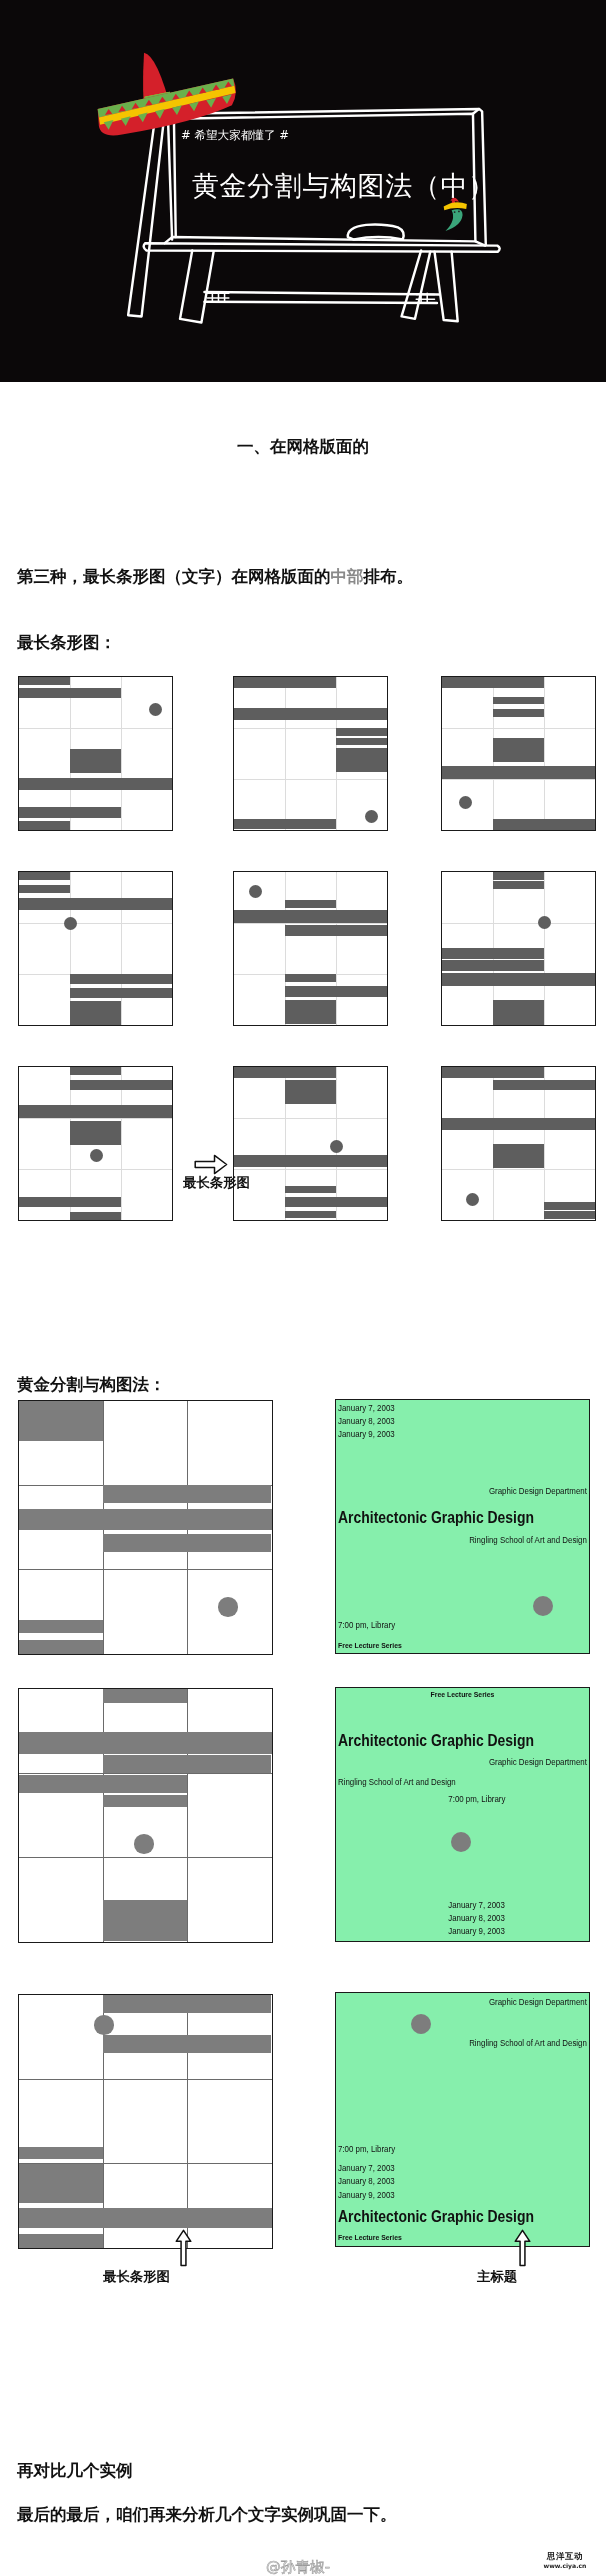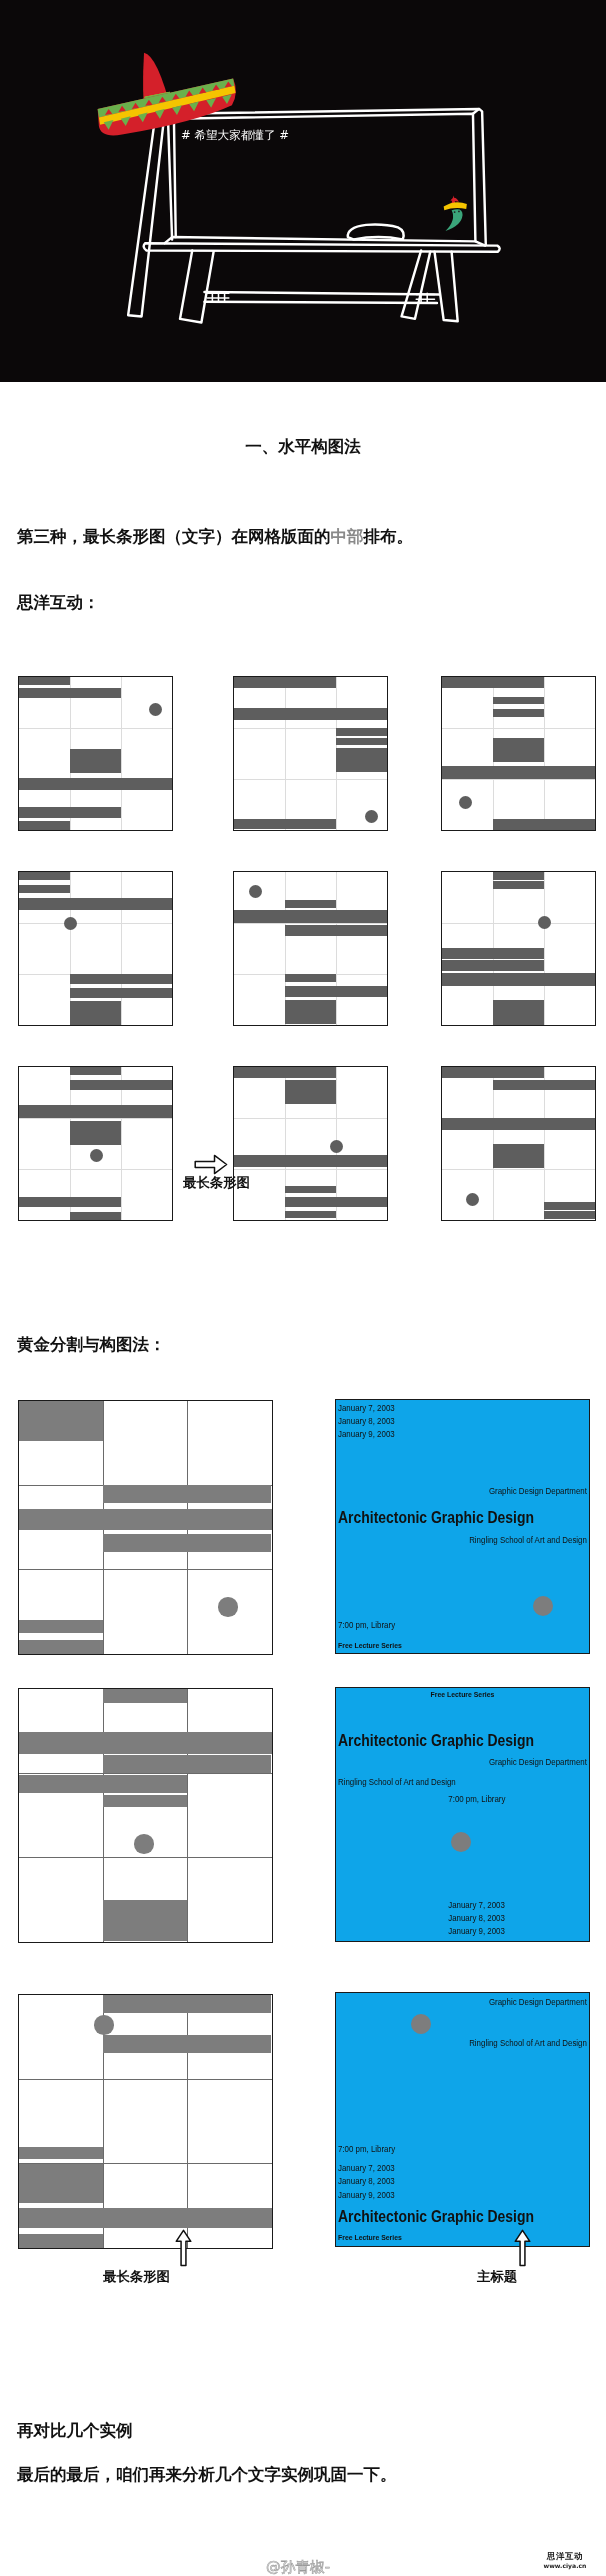--- a/index.html
+++ b/index.html
@@ -6,34 +6,34 @@
   html, body { width: 606px; height: 2576px; background: #ffffff; overflow: hidden; }
   body { position: relative; font-family: "DejaVu Sans", "Liberation Sans", sans-serif; color: #111; }
   .abs { position: absolute; }
   
   .banner { position: absolute; left: 0; top: 0; width: 606px; height: 382px; background: #0b0809; overflow: hidden; }
   .banner svg { position: absolute; left: 0; top: 0; }
   .board-tag { position: absolute; left: 181px; top: 128px; color: #fff; font-size: 11.6px; letter-spacing: 0px; white-space: nowrap; }
   .board-title { position: absolute; left: 192px; top: 168px; color: #fff; font-size: 27px; font-weight: normal; white-space: nowrap; letter-spacing: 0.6px; }
 
   .section-title { position: absolute; left: 0; width: 606px; top: 436px; text-align: center; font-size: 16.5px; font-weight: bold; color: #111; }
-  .para { position: absolute; left: 17px; font-size: 16.5px; font-weight: bold; color: #111; white-space: nowrap; }
+  .para { position: absolute; left: 17px; font-size: 16.5px; font-weight: bold; color: #111; white-space: nowrap; margin-top: 40px; }
   .para .hl { color: #8a8a8a; }
 
   
   .gbox { position: absolute; width: 155px; height: 155px; border: 1.2px solid #1a1a1a; background: #fff; overflow: hidden; }
   .gline-v { position: absolute; top: 0; bottom: 0; width: 0.6px; background: #dcdcdc; }
   .gline-h { position: absolute; left: 0; right: 0; height: 0.6px; background: #dcdcdc; }
   .bar { position: absolute; background: #5e5e5e; }
   .dot { position: absolute; border-radius: 50%; background: #5e5e5e; }
 
   .big .bar, .big .dot { background: #7d7d7d; }
   .big .gline-v, .big .gline-h { background: #6a6a6a; }
 
-  .tbox { position: absolute; border: 1.2px solid #1a1a1a; background: #0ea5e9; overflow: hidden; font-family: "Liberation Sans", sans-serif; color: #111; }
+  .tbox { position: absolute; border: 1.2px solid #1a1a1a; background: #86efac; overflow: hidden; font-family: "Liberation Sans", sans-serif; color: #111; }
   .tline { position: absolute; white-space: nowrap; font-size: 9.2px; line-height: 11px; transform: scaleX(0.86); }
   .tline.right { transform-origin: right center; }
   .tline.left { transform-origin: left center; }
   .tline.center { transform-origin: center center; }
   .tline.big { font-size: 17px; font-weight: bold; line-height: 19.5px; transform: scaleX(0.82); }
   .tline.small { font-size: 8px; font-weight: bold; }
 
   .label { position: absolute; font-size: 13.4px; font-weight: bold; color: #111; white-space: nowrap; }
 
   .watermark { position: absolute; left: 266px; top: 2558px; font-size: 14.7px; color: #f4f4f4; -webkit-text-stroke: 0.6px #9a9a9a; white-space: nowrap; }
@@ -107,27 +107,28 @@
     <g>
       <path d="M743 320 L746 332 L740 332 Z" fill="#d4202a"></path>
       <path d="M727 338 Q746 326 765 334 L764 342 Q745 338 728 344 Z" fill="#f5c400"></path>
       <path d="M738 328 Q745 318 752 330 Z" fill="#d4202a"></path>
       <path d="M740 344 Q758 338 758 352 Q756 370 730 378 Q748 360 740 344 Z" fill="#3aa57a"></path>
       <circle cx="745" cy="347" r="1.5" fill="#222"></circle>
         <circle cx="752" cy="346" r="1.5" fill="#222"></circle>
     </g>
   </svg>
   <div class="board-tag"># 希望大家都懂了 #</div>
+  <div class="board-title">黄金分割与构图法（中）</div>
 </div>
 
-<h1 class="section-title">一、水平构图法</h1>
+<h1 class="section-title">一、在网格版面的</h1>
 
 <p class="para" style="top:526px;"><span>第三种，最长条形图（文字）在网格版面的</span><span class="hl">中部</span><span>排布。</span></p>
 
-<p class="para" style="top:592px;">思洋互动：</p>
+<p class="para" style="top:592px;">最长条形图：</p>
 
 <div id="examples">
     <div class="gbox" style="left: 18.3px; top: 676px;">
       <div class="gline-v" style="left: 51px;"></div>
       <div class="gline-h" style="top: 51px;"></div>
       <div class="gline-v" style="left: 102px;"></div>
       <div class="gline-h" style="top: 102px;"></div>
       <div class="bar" style="left: 0px; width: 51px; top: 0px; height: 8.4px;"></div>
       <div class="bar" style="left: 0px; width: 102px; top: 11px; height: 10px;"></div>
       <div class="bar" style="left: 51px; width: 51px; top: 72px; height: 24px;"></div>

